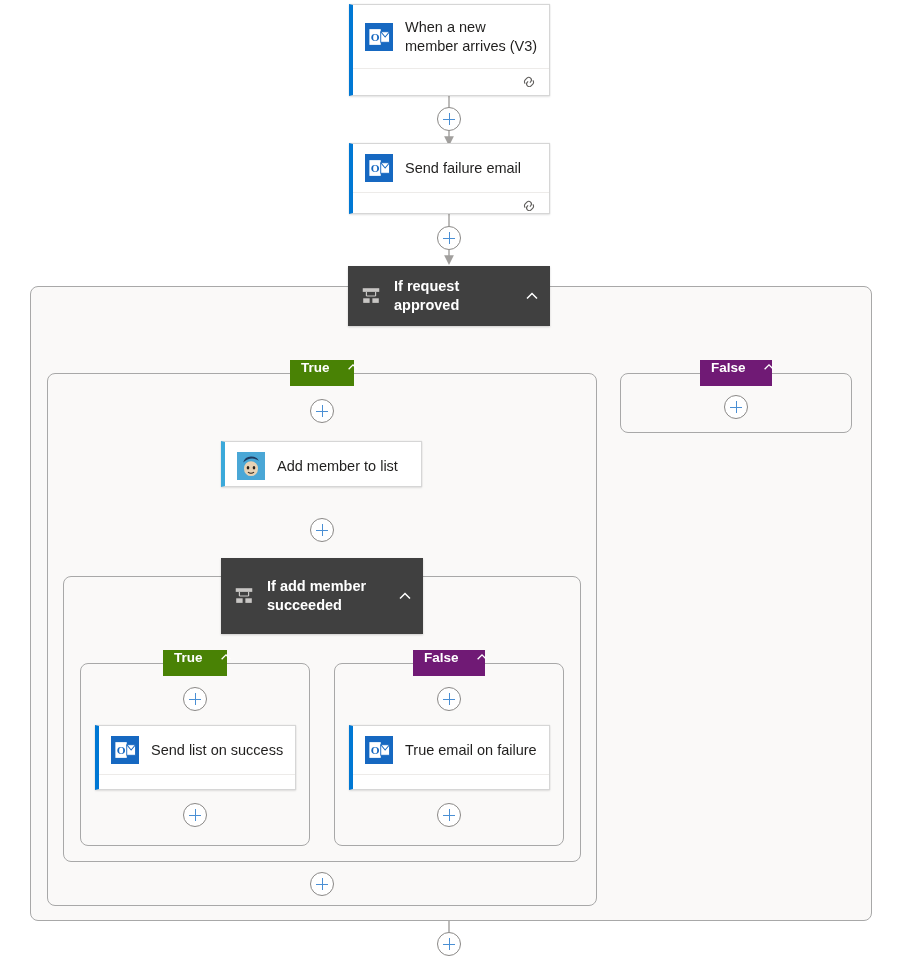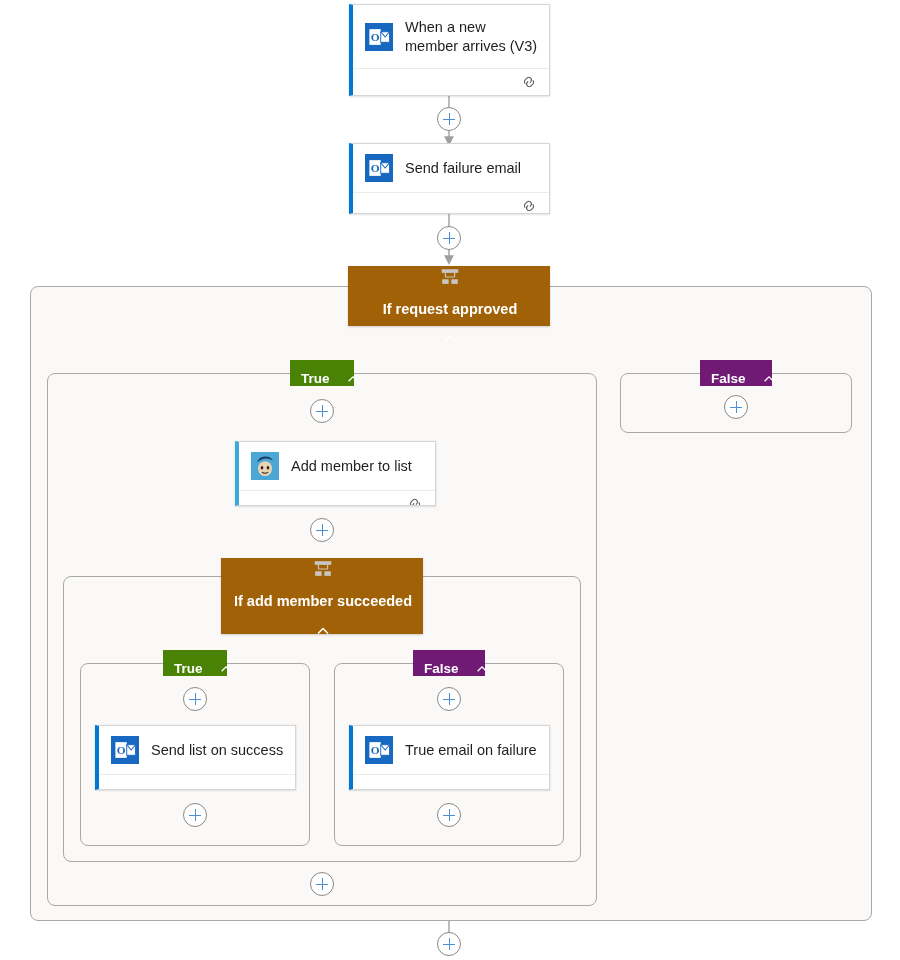--- a/index.html
+++ b/index.html
@@ -57,44 +57,43 @@
     justify-content: flex-end;
     padding-right: 12px;
     flex: 0 0 auto;
   }
   .chain-icon { width: 16px; height: 16px; display: block; }
   
   .app-icon { width: 28px; height: 28px; flex: 0 0 auto; display:block; }
   
   .cond {
     position: absolute;
-    background: #a16207;
+    background: #404040;
     box-sizing: border-box;
     display: flex;
     align-items: center;
     padding: 0 10px 0 12px;
     gap: 12px;
     box-shadow: 0 1px 2px rgba(0,0,0,0.18);
-    flex-direction: column;
   }
   .cond-title {
     flex: 1 1 auto;
     color: #ffffff;
     font-size: 14.5px;
     line-height: 19px;
     font-weight: bold;
   }
   .cond-icon { width: 22px; height: 22px; flex: 0 0 auto; }
   .chev { width: 16px; height: 16px; flex: 0 0 auto; }
   
   .pill {
     position: absolute;
     height: 26px;
     display: flex;
-    align-items: flex-end;
+    align-items: flex-start;
     gap: 16px;
     padding: 0 9px 0 11px;
     box-sizing: border-box;
     color: #ffffff;
     font-size: 13.5px;
     font-weight: bold;
     z-index: 5;
   }
   .pill.true  { background: #498205; }
   .pill.false { background: #701a75; }
@@ -258,21 +257,21 @@
     <span>False</span>
     <svg class="chev" viewBox="0 0 16 16">
       <path d="M3 10.5 L8 5.5 L13 10.5" fill="none" stroke="#ffffff" stroke-width="1.5"></path>
     </svg>
   </div>
 
   <div class="plus" style="left:724px; top:395px;"></div>
 
   <div class="plus" style="left:310px; top:399px;"></div>
 
-  <div class="card mailchimp" style="left:235px; top:441px; width:201px; height:65px;">
+  <div class="card mailchimp" style="left:221px; top:441px; width:201px; height:46px;">
     <div class="card-body">
       <svg class="app-icon" viewBox="0 0 32 32">
         <rect x="0" y="0" width="32" height="32" fill="#4aa7d6"></rect>
         <ellipse cx="16" cy="19" rx="8" ry="8.5" fill="#e8d2b4"></ellipse>
         <path d="M7 12 q9 -8 18 -2 q-2 -5 -9 -5 q-7 0 -9 7 z" fill="#1f3a5f"></path>
         <ellipse cx="12.6" cy="18" rx="1.5" ry="2" fill="#2b2118"></ellipse>
         <ellipse cx="19.4" cy="18" rx="1.5" ry="2" fill="#2b2118"></ellipse>
         <path d="M12.5 23 q3.5 2.5 7 0" fill="none" stroke="#2b2118" stroke-width="1.2"></path>
       </svg>
       <span class="card-title">Add member to list</span>

